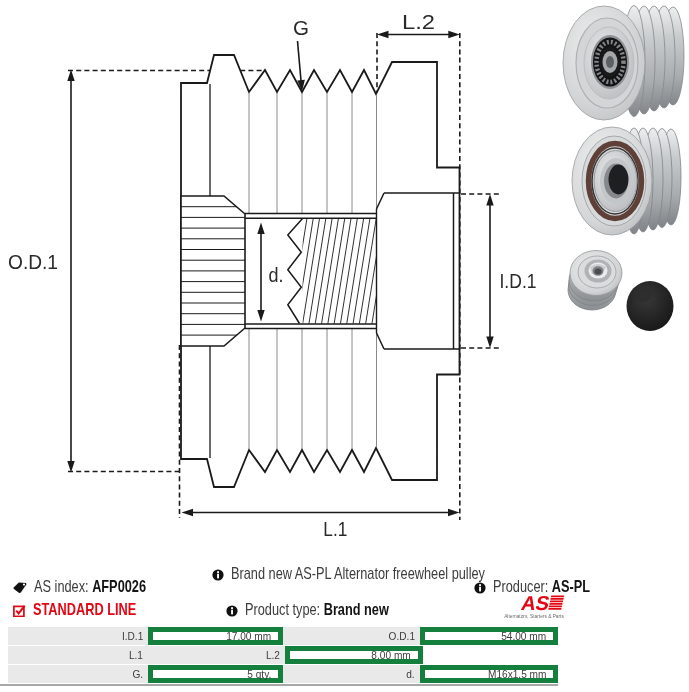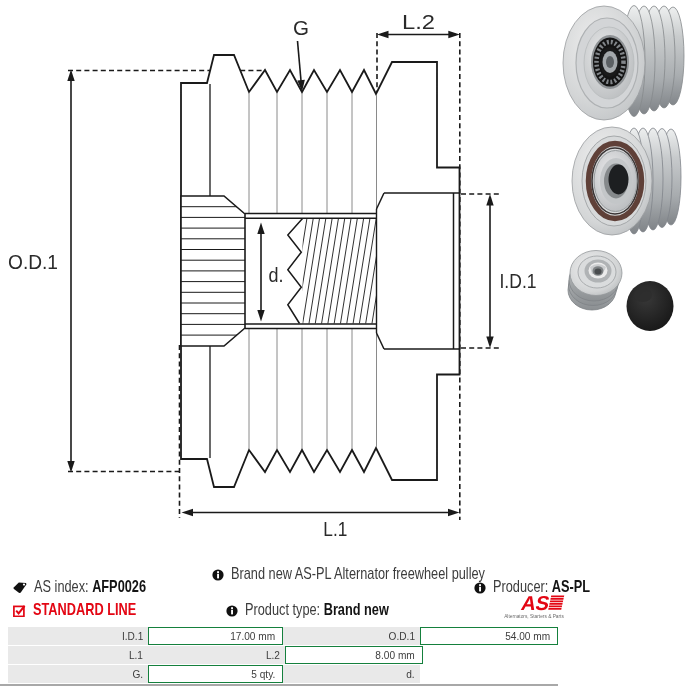--- a/index.html
+++ b/index.html
@@ -12,21 +12,21 @@
   .info-row{position:absolute;height:16px;font-size:17px;color:#3c3c3c;white-space:nowrap;}
   .info-row .txt{display:inline-block;transform:scaleX(0.75);transform-origin:0 50%;}
   .info-row .b{font-weight:bold;color:#141414;}
   .ico{display:inline-block;vertical-align:-2px;margin-right:2px;}
   .red{color:#e30613;font-weight:bold;}
   
   .spec-row{position:absolute;left:8px;width:550px;height:18px;display:flex;}
   .cell{box-sizing:border-box;font-size:11.5px;color:#3d3d3d;display:flex;align-items:center;justify-content:flex-end;}
   .cell .t{display:inline-block;transform:scaleX(0.88);transform-origin:100% 50%;white-space:nowrap;}
   .cell.lab{background:#e9e9e9;padding-right:5px;}
-  .cell.val{background:#ffffff;border:1px solid #15803d;padding-right:7px;}
+  .cell.val{background:#ffffff;border:5px solid #15803d;padding-right:7px;}
   .c1{width:140px;} .c2{width:135px;} .c3{width:137px;} .c4{width:138px;}
   .bottom-border{position:absolute;left:0;top:683.5px;width:558px;height:2px;background:#a8a8a8;}
   .logo-wrap{position:absolute;left:498px;top:592px;width:75px;height:28px;}
 </style>
 </head>
 <body>
 
 <svg class="abs" style="left:0;top:0" width="545" height="560" viewBox="0 0 545 560">
   <defs>
     <clipPath id="blockClip">
@@ -360,14 +360,17 @@
 <div class="spec-row" style="top:664.7px">
   <div class="cell lab c1">
       <span class="t">G.</span>
     </div>
   <div class="cell val c2">
       <span class="t">5 qty.</span>
     </div>
   <div class="cell lab c3">
       <span class="t">d.</span>
     </div>
+  <div class="cell val c4">
+      <span class="t">M16x1.5 mm</span>
+    </div>
 </div>
 <div class="bottom-border"></div>
 
 </body></html>

